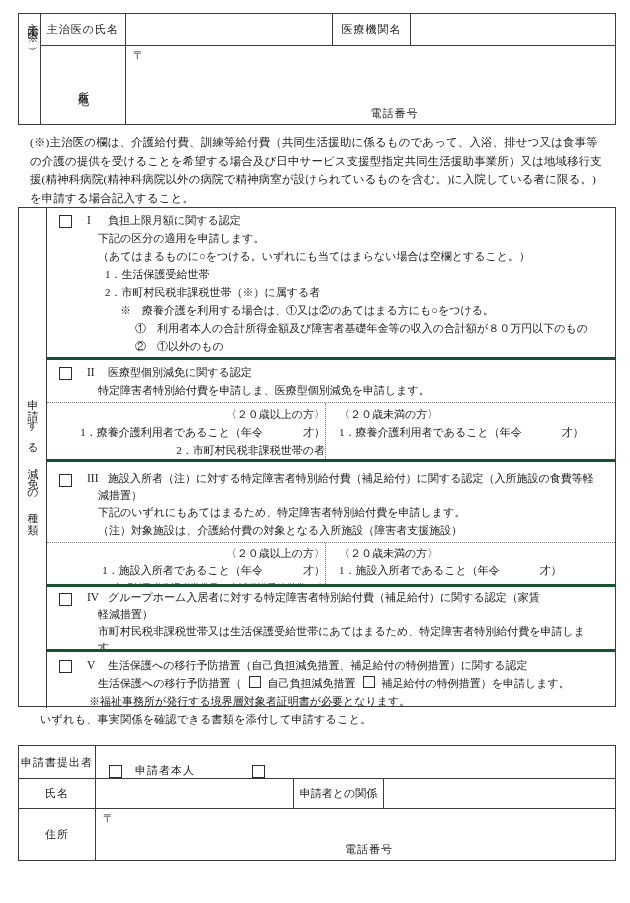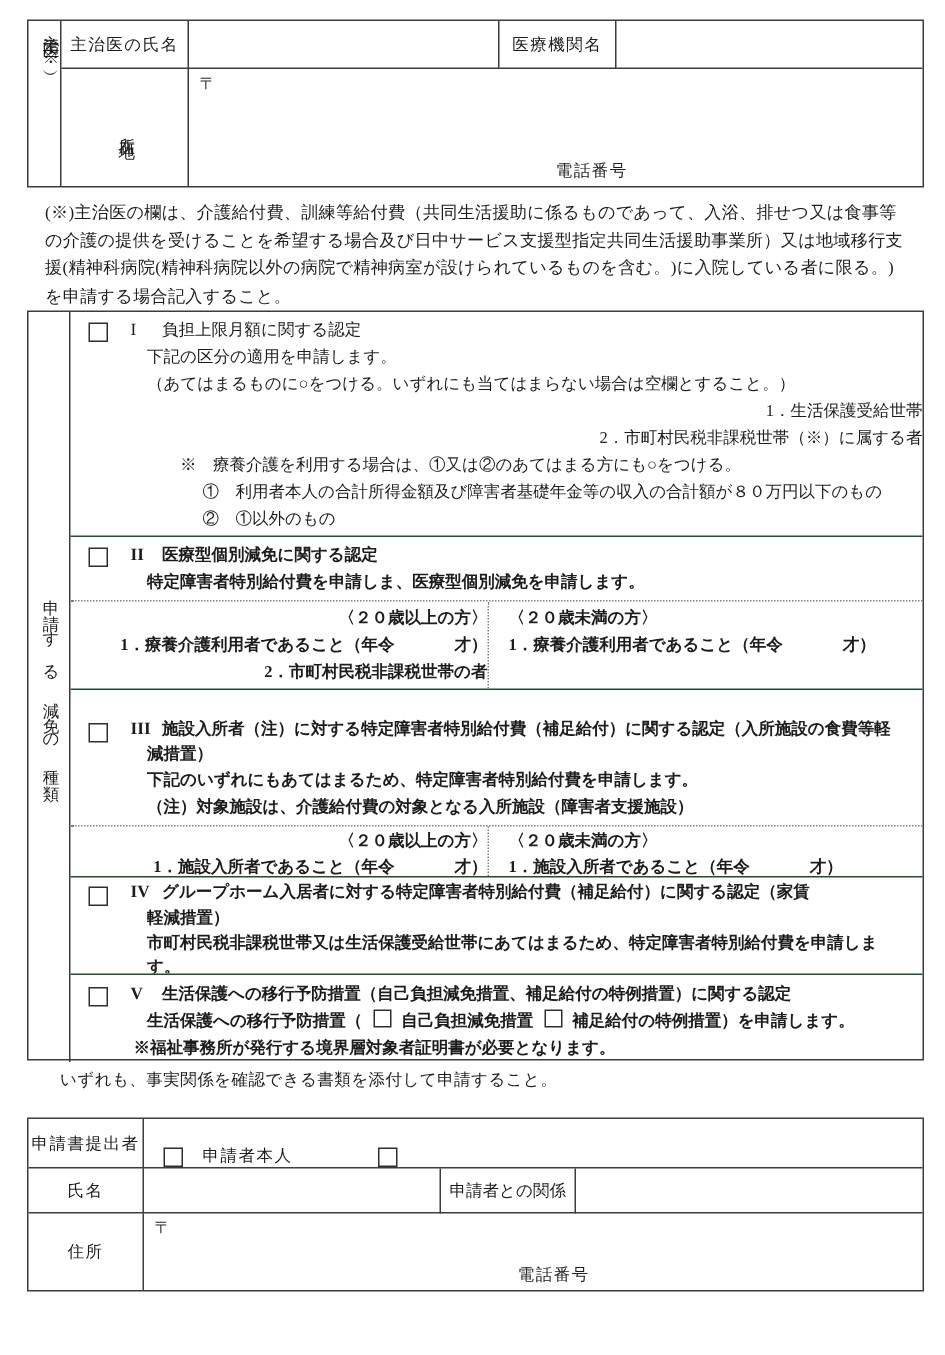--- a/index.html
+++ b/index.html
@@ -29,32 +29,32 @@
   #doctor-note { position:absolute; left:30px; top:133px; width:586px;
     line-height:18.6px; font-size:11.4px; letter-spacing:0.2px; white-space:nowrap; }
 
   
   #main-table { left:18px; top:207px; width:598px; height:500px;
     display:grid; grid-template-columns:28px 1fr; }
   #main-side { border-right:1px solid #3c3c3c; writing-mode:vertical-rl; text-orientation:mixed; display:flex; }
   #main-side span { margin:auto; letter-spacing:11px; }
   #main-content { display:flex; flex-direction:column; }
   .sec { position:relative; overflow:hidden; box-sizing:border-box; padding-top:3px; line-height:18px; }
-  .sec + .sec { border-top:1px solid #14532d;font-weight:bold; }
+  .sec + .sec { border-top:3px solid #14532d; }
   .sec1 { height:149px; }
   .sec2 { height:102px; }
-  .sec3 { height:125px; line-height:17.2px; padding-top:18px; }
+  .sec3 { height:125px; line-height:17.2px; padding-top:8px; }
   .sec4 { height:65px;  line-height:16.5px; padding-top:2px; }
   .sec5 { height:59px;  padding-top:4px; }
   .hline { display:flex; align-items:flex-start; }
   .cb { width:11px; height:11px; border:1px solid #2e2e2e; margin:4px 0 0 12px; flex:none; background:#fff; }
   .rn { width:21px; margin-left:15px; flex:none; text-align:left; font-size:11.5px; }
   .ht { flex:1; }
   .in1 { margin-left:51px; }   
-  .in2 { margin-left:58px;text-align:right; }   
+  .in2 { margin-left:58px; }   
   .in3 { margin-left:73px; }   
   .in4 { margin-left:88px; }   
   .in0 { margin-left:42px; }   
   .split { border-top:1px dotted #808080; display:flex; margin-top:3px; flex:1; }
   .split .L { width:279px; border-right:1px dotted #808080; padding:2px 0 0 13px; box-sizing:border-box;text-align:right; }
   .split .R { flex:1; padding:2px 0 0 13px; }
   .agegap { margin-left:40px; }
   .small2 { font-size:9.6px; }
   .cbi { display:inline-block; width:10px; height:10px; border:1px solid #2e2e2e; margin:0 7px -1px 7px; background:#fff; }
 

